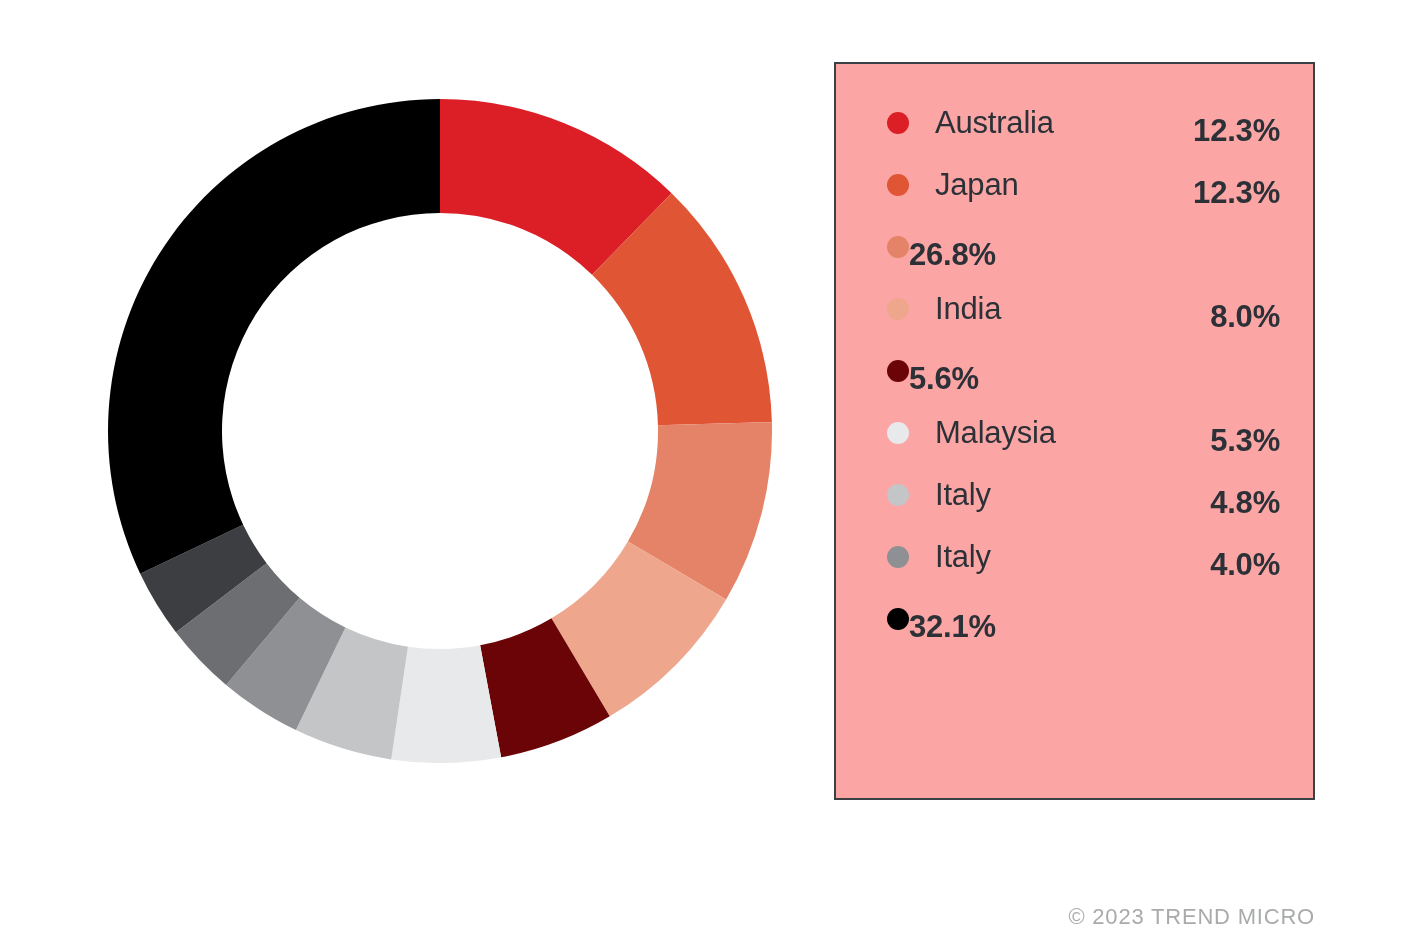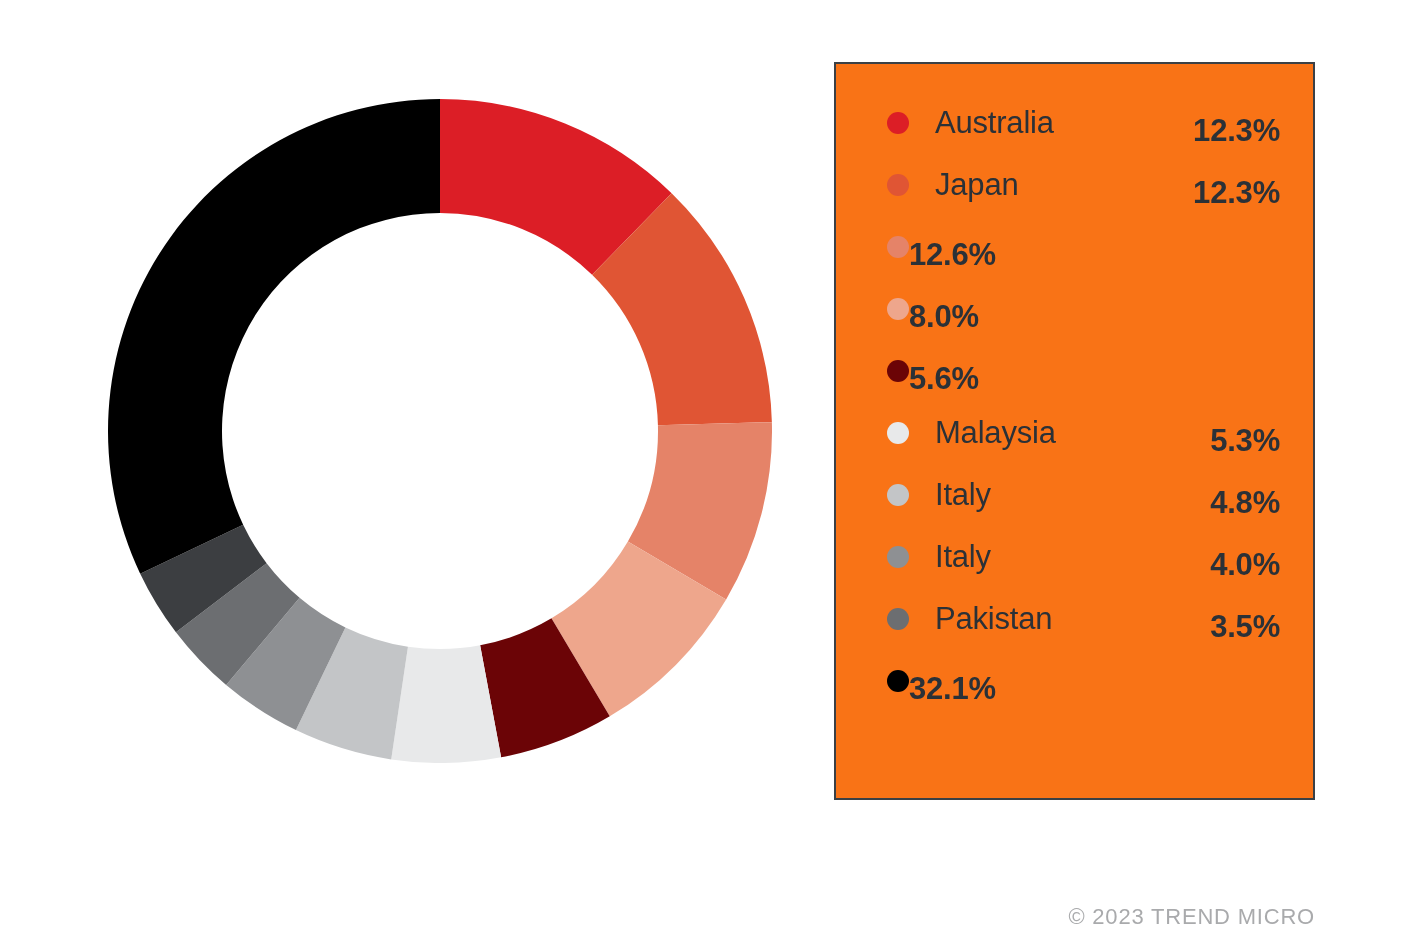--- a/index.html
+++ b/index.html
@@ -31,21 +31,21 @@
 
   
   #legend {
     position: absolute;
     left: 834px;
     top: 62px;
     width: 481px;
     height: 738px;
     box-sizing: border-box;
     border: 2px solid #3b4045;
-    background: #f97316;
+    background: #fca5a5;
   }
   #legend-list {
     position: absolute;
     left: 51px;
     top: 28px;
     right: 33px;
   }
   .legend-row {
     display: flex;
     align-items: center;
@@ -115,24 +115,25 @@
         <span class="legend-label">Australia</span>
         <span class="legend-value">12.3%</span>
       </div>
       <div class="legend-row">
         <span class="legend-dot" style="background: rgb(224, 85, 52);"></span>
         <span class="legend-label">Japan</span>
         <span class="legend-value">12.3%</span>
       </div>
       <div class="legend-row">
         <span class="legend-dot" style="background: rgb(229, 131, 104);"></span>
-        <span class="legend-value">12.6%</span>
+        <span class="legend-value">26.8%</span>
       </div>
       <div class="legend-row">
         <span class="legend-dot" style="background: rgb(238, 166, 140);"></span>
+        <span class="legend-label">India</span>
         <span class="legend-value">8.0%</span>
       </div>
       <div class="legend-row">
         <span class="legend-dot" style="background: rgb(107, 4, 6);"></span>
         <span class="legend-value">5.6%</span>
       </div>
       <div class="legend-row">
         <span class="legend-dot" style="background: rgb(232, 233, 234);"></span>
         <span class="legend-label">Malaysia</span>
         <span class="legend-value">5.3%</span>
@@ -141,24 +142,19 @@
         <span class="legend-dot" style="background: rgb(195, 197, 199);"></span>
         <span class="legend-label">Italy</span>
         <span class="legend-value">4.8%</span>
       </div>
       <div class="legend-row">
         <span class="legend-dot" style="background: rgb(142, 144, 147);"></span>
         <span class="legend-label">Italy</span>
         <span class="legend-value">4.0%</span>
       </div>
       <div class="legend-row">
-        <span class="legend-dot" style="background: rgb(108, 110, 113);"></span>
-        <span class="legend-label">Pakistan</span>
-        <span class="legend-value">3.5%</span>
-      </div>
-      <div class="legend-row">
         <span class="legend-dot" style="background: rgb(0, 0, 0);"></span>
         <span class="legend-value">32.1%</span>
       </div>
     </div>
 </div>
 
 <div id="copyright">© 2023 TREND MICRO</div>
 
 </body></html>

